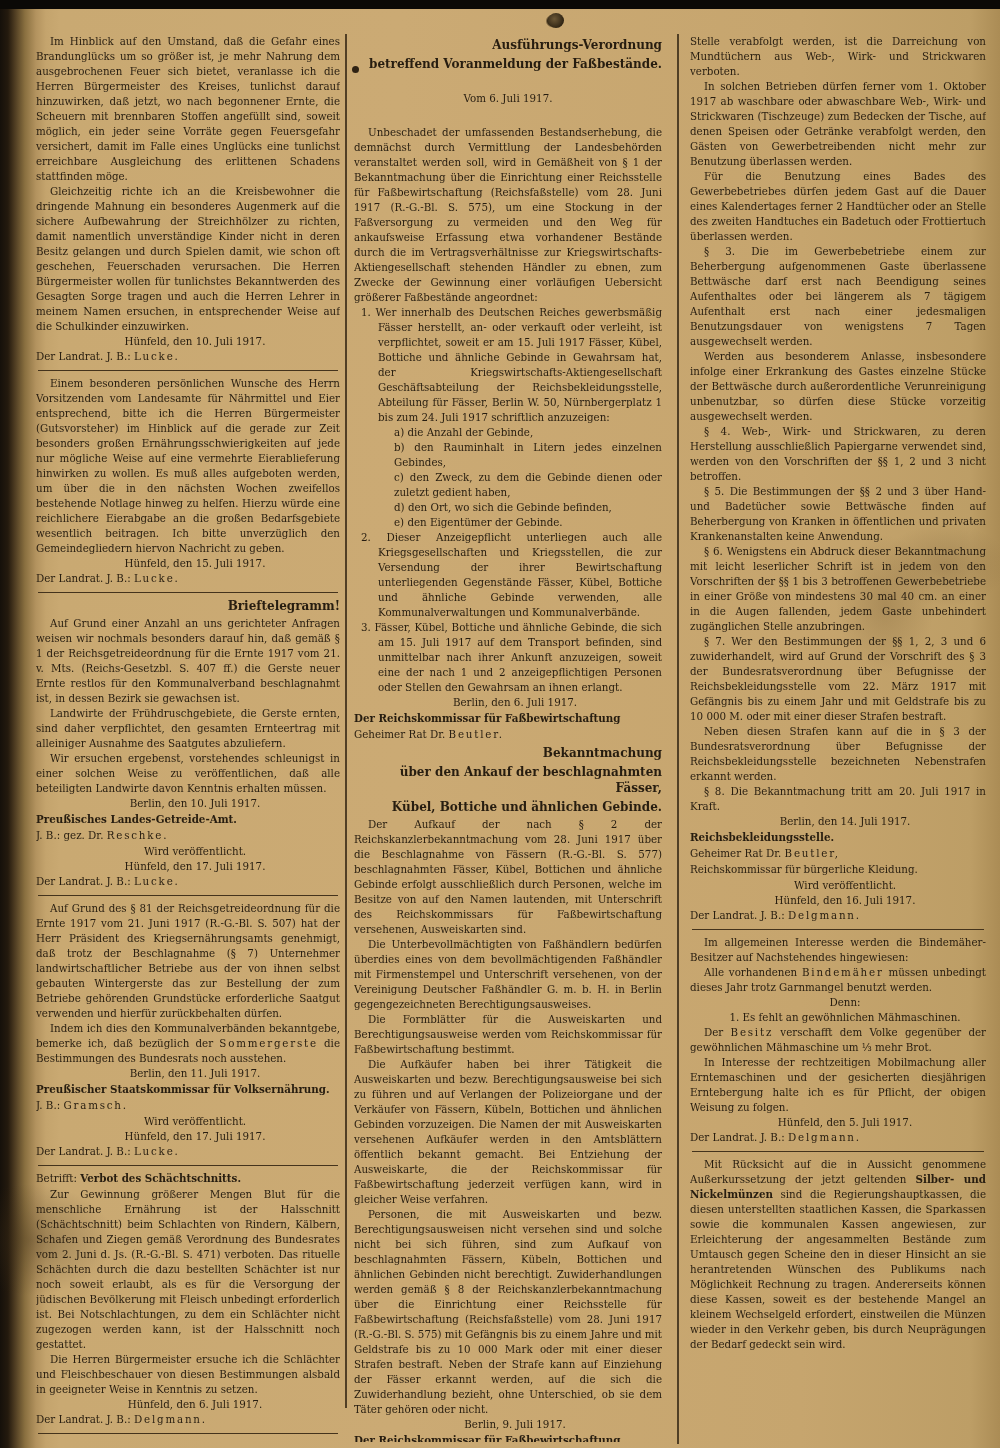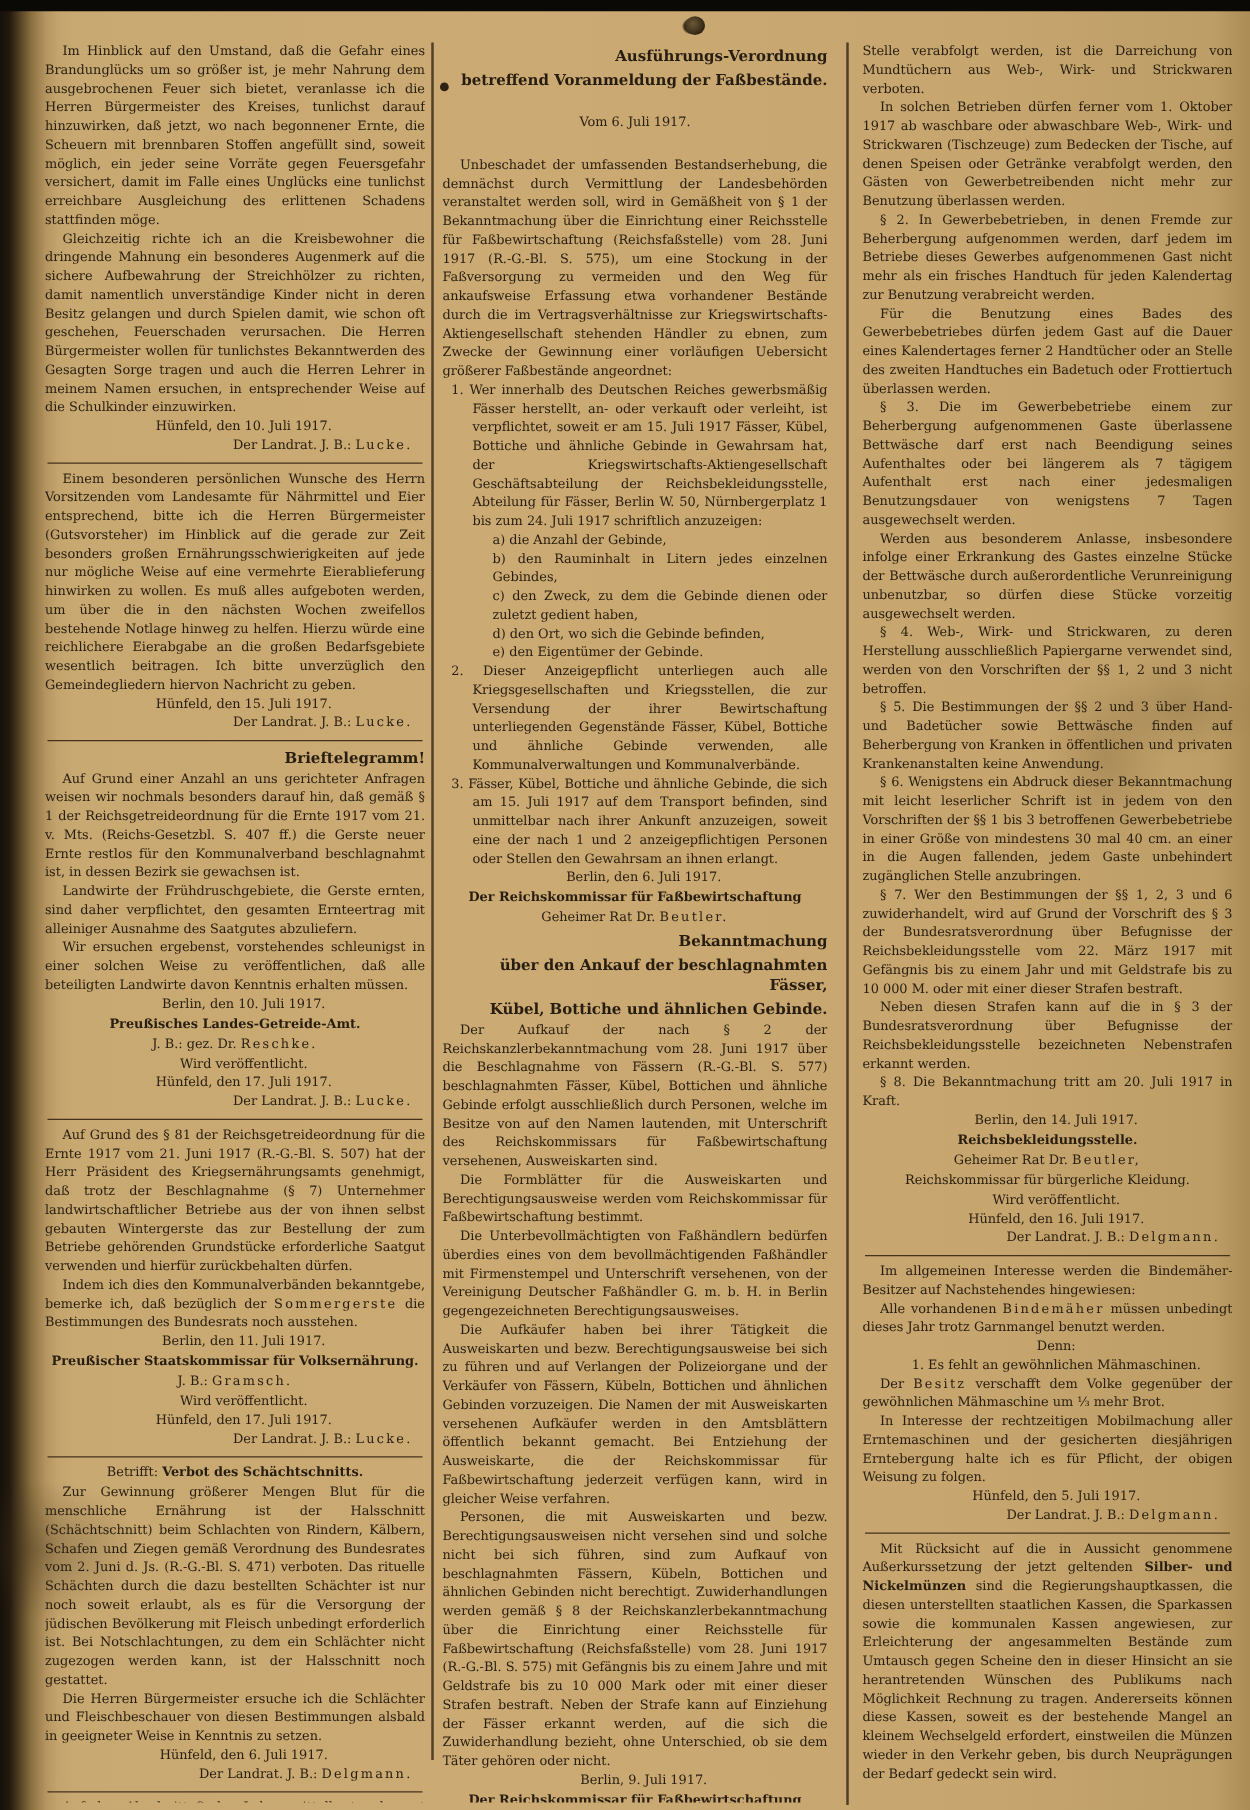--- a/index.html
+++ b/index.html
@@ -32,23 +32,23 @@
   }
   .col0{left:36px;width:304px}
   .col1{left:354px;width:308px}
   .col2{left:690px;width:296px}
 
   .blk{margin:0}
   .p{text-indent:14px}
   .pn{}
   .h{text-align:right;text-indent:0;font-weight:700;font-size:12px;line-height:16px;margin:3px 0 2px}
   .hc{text-align:center;text-indent:0;margin:19px 0}
-  .ctr{text-align:center;text-indent:0;margin:1px 0}
+  .ctr{text-align:left;text-indent:0;margin:1px 0}
   .date{text-indent:14px;text-align:center}
-  .sig{text-align:right;text-indent:0;padding-right:10px;margin-bottom:2px}
+  .sig{text-align:left;text-indent:0;padding-right:10px;margin-bottom:2px}
   .li{padding-left:24px;text-indent:-17px}
   .la{padding-left:40px;text-indent:0}
   .rule{border:none;border-top:1px solid #44331c;margin:6px 2px 5px;height:0}
   .b{font-weight:700}
   .sp{letter-spacing:1.8px}
 </style>
 </head>
 <body>
 
 <div class="page"></div>
@@ -107,33 +107,32 @@
     <div class="blk la"><span>e) den Eigentümer der Gebinde.</span></div>
     <div class="blk li"><span>2. Dieser Anzeigepflicht unterliegen auch alle Kriegsgesellschaften und Kriegsstellen, die zur Versendung der ihrer Bewirtschaftung unterliegenden Gegenstände Fässer, Kübel, Bottiche und ähnliche Gebinde verwenden, alle Kommunalverwaltungen und Kommunalverbände.</span></div>
     <div class="blk li"><span>3. Fässer, Kübel, Bottiche und ähnliche Gebinde, die sich am 15. Juli 1917 auf dem Transport befinden, sind unmittelbar nach ihrer Ankunft anzuzeigen, soweit eine der nach 1 und 2 anzeigepflichtigen Personen oder Stellen den Gewahrsam an ihnen erlangt.</span></div>
     <div class="blk date"><span>Berlin, den 6. Juli 1917.</span></div>
     <div class="blk ctr"><span class="b">Der Reichskommissar für Faßbewirtschaftung</span></div>
     <div class="blk ctr"><span>Geheimer Rat Dr. </span><span class="sp">Beutler.</span></div>
     <div class="blk h"><span>Bekanntmachung</span></div>
     <div class="blk h"><span>über den Ankauf der beschlagnahmten Fässer,</span></div>
     <div class="blk h"><span>Kübel, Bottiche und ähnlichen Gebinde.</span></div>
     <div class="blk p"><span>Der Aufkauf der nach § 2 der Reichskanzlerbekanntmachung vom 28. Juni 1917 über die Beschlagnahme von Fässern (R.-G.-Bl. S. 577) beschlagnahmten Fässer, Kübel, Bottichen und ähnliche Gebinde erfolgt ausschließlich durch Personen, welche im Besitze von auf den Namen lautenden, mit Unterschrift des Reichskommissars für Faßbewirtschaftung versehenen, Ausweiskarten sind.</span></div>
+    <div class="blk p"><span>Die Unterbevollmächtigten von Faßhändlern bedürfen überdies eines von dem bevollmächtigenden Faßhändler mit Firmenstempel und Unterschrift versehenen, von der Vereinigung Deutscher Faßhändler G. m. b. H. in Berlin gegengezeichneten Berechtigungsausweises.</span></div>
     <div class="blk p"><span>Die Formblätter für die Ausweiskarten und Berechtigungsausweise werden vom Reichskommissar für Faßbewirtschaftung bestimmt.</span></div>
-    <div class="blk p"><span>Die Unterbevollmächtigten von Faßhändlern bedürfen überdies eines von dem bevollmächtigenden Faßhändler mit Firmenstempel und Unterschrift versehenen, von der Vereinigung Deutscher Faßhändler G. m. b. H. in Berlin gegengezeichneten Berechtigungsausweises.</span></div>
     <div class="blk p"><span>Die Aufkäufer haben bei ihrer Tätigkeit die Ausweiskarten und bezw. Berechtigungsausweise bei sich zu führen und auf Verlangen der Polizeiorgane und der Verkäufer von Fässern, Kübeln, Bottichen und ähnlichen Gebinden vorzuzeigen. Die Namen der mit Ausweiskarten versehenen Aufkäufer werden in den Amtsblättern öffentlich bekannt gemacht. Bei Entziehung der Ausweiskarte, die der Reichskommissar für Faßbewirtschaftung jederzeit verfügen kann, wird in gleicher Weise verfahren.</span></div>
     <div class="blk p"><span>Personen, die mit Ausweiskarten und bezw. Berechtigungsausweisen nicht versehen sind und solche nicht bei sich führen, sind zum Aufkauf von beschlagnahmten Fässern, Kübeln, Bottichen und ähnlichen Gebinden nicht berechtigt. Zuwiderhandlungen werden gemäß § 8 der Reichskanzlerbekanntmachung über die Einrichtung einer Reichsstelle für Faßbewirtschaftung (Reichsfaßstelle) vom 28. Juni 1917 (R.-G.-Bl. S. 575) mit Gefängnis bis zu einem Jahre und mit Geldstrafe bis zu 10 000 Mark oder mit einer dieser Strafen bestraft. Neben der Strafe kann auf Einziehung der Fässer erkannt werden, auf die sich die Zuwiderhandlung bezieht, ohne Unterschied, ob sie dem Täter gehören oder nicht.</span></div>
     <div class="blk date"><span>Berlin, 9. Juli 1917.</span></div>
     <div class="blk ctr"><span class="b">Der Reichskommissar für Faßbewirtschaftung</span></div>
     <div class="blk ctr"><span>Geheimer Rat Dr. </span><span class="sp">Beutler.</span></div>
     <div class="blk date"><span>Wird veröffentlicht.</span></div>
   </div>
 <div class="col col2">
     <div class="blk pn"><span>Stelle verabfolgt werden, ist die Darreichung von Mundtüchern aus Web-, Wirk- und Strickwaren verboten.</span></div>
     <div class="blk p"><span>In solchen Betrieben dürfen ferner vom 1. Oktober 1917 ab waschbare oder abwaschbare Web-, Wirk- und Strickwaren (Tischzeuge) zum Bedecken der Tische, auf denen Speisen oder Getränke verabfolgt werden, den Gästen von Gewerbetreibenden nicht mehr zur Benutzung überlassen werden.</span></div>
-    <div class="blk p"><span>§ 2. In Gewerbebetrieben, in denen Fremde zur Beherbergung aufgenommen werden, darf jedem im Betriebe dieses Gewerbes aufgenommenen Gast nicht mehr als ein frisches Handtuch für jeden Kalendertag zur Benutzung verabreicht werden.</span></div>
     <div class="blk p"><span>Für die Benutzung eines Bades des Gewerbebetriebes dürfen jedem Gast auf die Dauer eines Kalendertages ferner 2 Handtücher oder an Stelle des zweiten Handtuches ein Badetuch oder Frottiertuch überlassen werden.</span></div>
     <div class="blk p"><span>§ 3. Die im Gewerbebetriebe einem zur Beherbergung aufgenommenen Gaste überlassene Bettwäsche darf erst nach Beendigung seines Aufenthaltes oder bei längerem als 7 tägigem Aufenthalt erst nach einer jedesmaligen Benutzungsdauer von wenigstens 7 Tagen ausgewechselt werden.</span></div>
     <div class="blk p"><span>Werden aus besonderem Anlasse, insbesondere infolge einer Erkrankung des Gastes einzelne Stücke der Bettwäsche durch außerordentliche Verunreinigung unbenutzbar, so dürfen diese Stücke vorzeitig ausgewechselt werden.</span></div>
     <div class="blk p"><span>§ 4. Web-, Wirk- und Strickwaren, zu deren Herstellung ausschließlich Papiergarne verwendet sind, werden von den Vorschriften der §§ 1, 2 und 3 nicht betroffen.</span></div>
     <div class="blk p"><span>§ 5. Die Bestimmungen der §§ 2 und 3 über Hand- und Badetücher sowie Bettwäsche finden auf Beherbergung von Kranken in öffentlichen und privaten Krankenanstalten keine Anwendung.</span></div>
     <div class="blk p"><span>§ 6. Wenigstens ein Abdruck dieser Bekanntmachung mit leicht leserlicher Schrift ist in jedem von den Vorschriften der §§ 1 bis 3 betroffenen Gewerbebetriebe in einer Größe von mindestens 30 mal 40 cm. an einer in die Augen fallenden, jedem Gaste unbehindert zugänglichen Stelle anzubringen.</span></div>
     <div class="blk p"><span>§ 7. Wer den Bestimmungen der §§ 1, 2, 3 und 6 zuwiderhandelt, wird auf Grund der Vorschrift des § 3 der Bundesratsverordnung über Befugnisse der Reichsbekleidungsstelle vom 22. März 1917 mit Gefängnis bis zu einem Jahr und mit Geldstrafe bis zu 10 000 M. oder mit einer dieser Strafen bestraft.</span></div>
     <div class="blk p"><span>Neben diesen Strafen kann auf die in § 3 der Bundesratsverordnung über Befugnisse der Reichsbekleidungsstelle bezeichneten Nebenstrafen erkannt werden.</span></div>
     <div class="blk p"><span>§ 8. Die Bekanntmachung tritt am 20. Juli 1917 in Kraft.</span></div>
     <div class="blk date"><span>Berlin, den 14. Juli 1917.</span></div>

